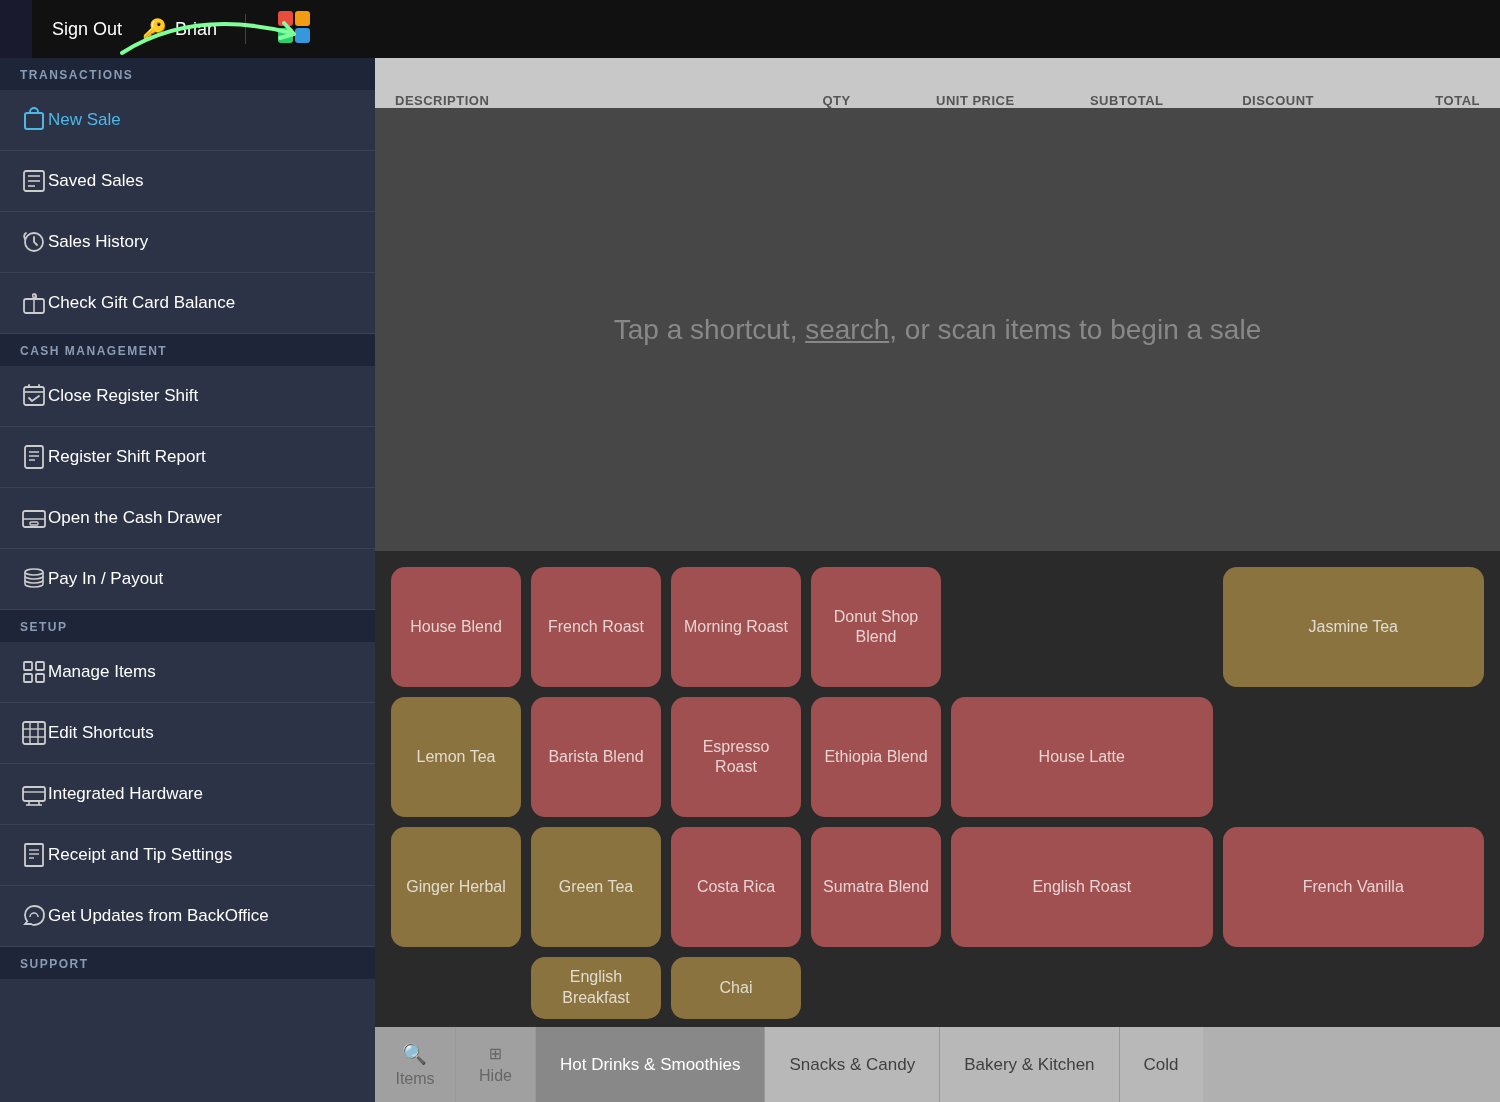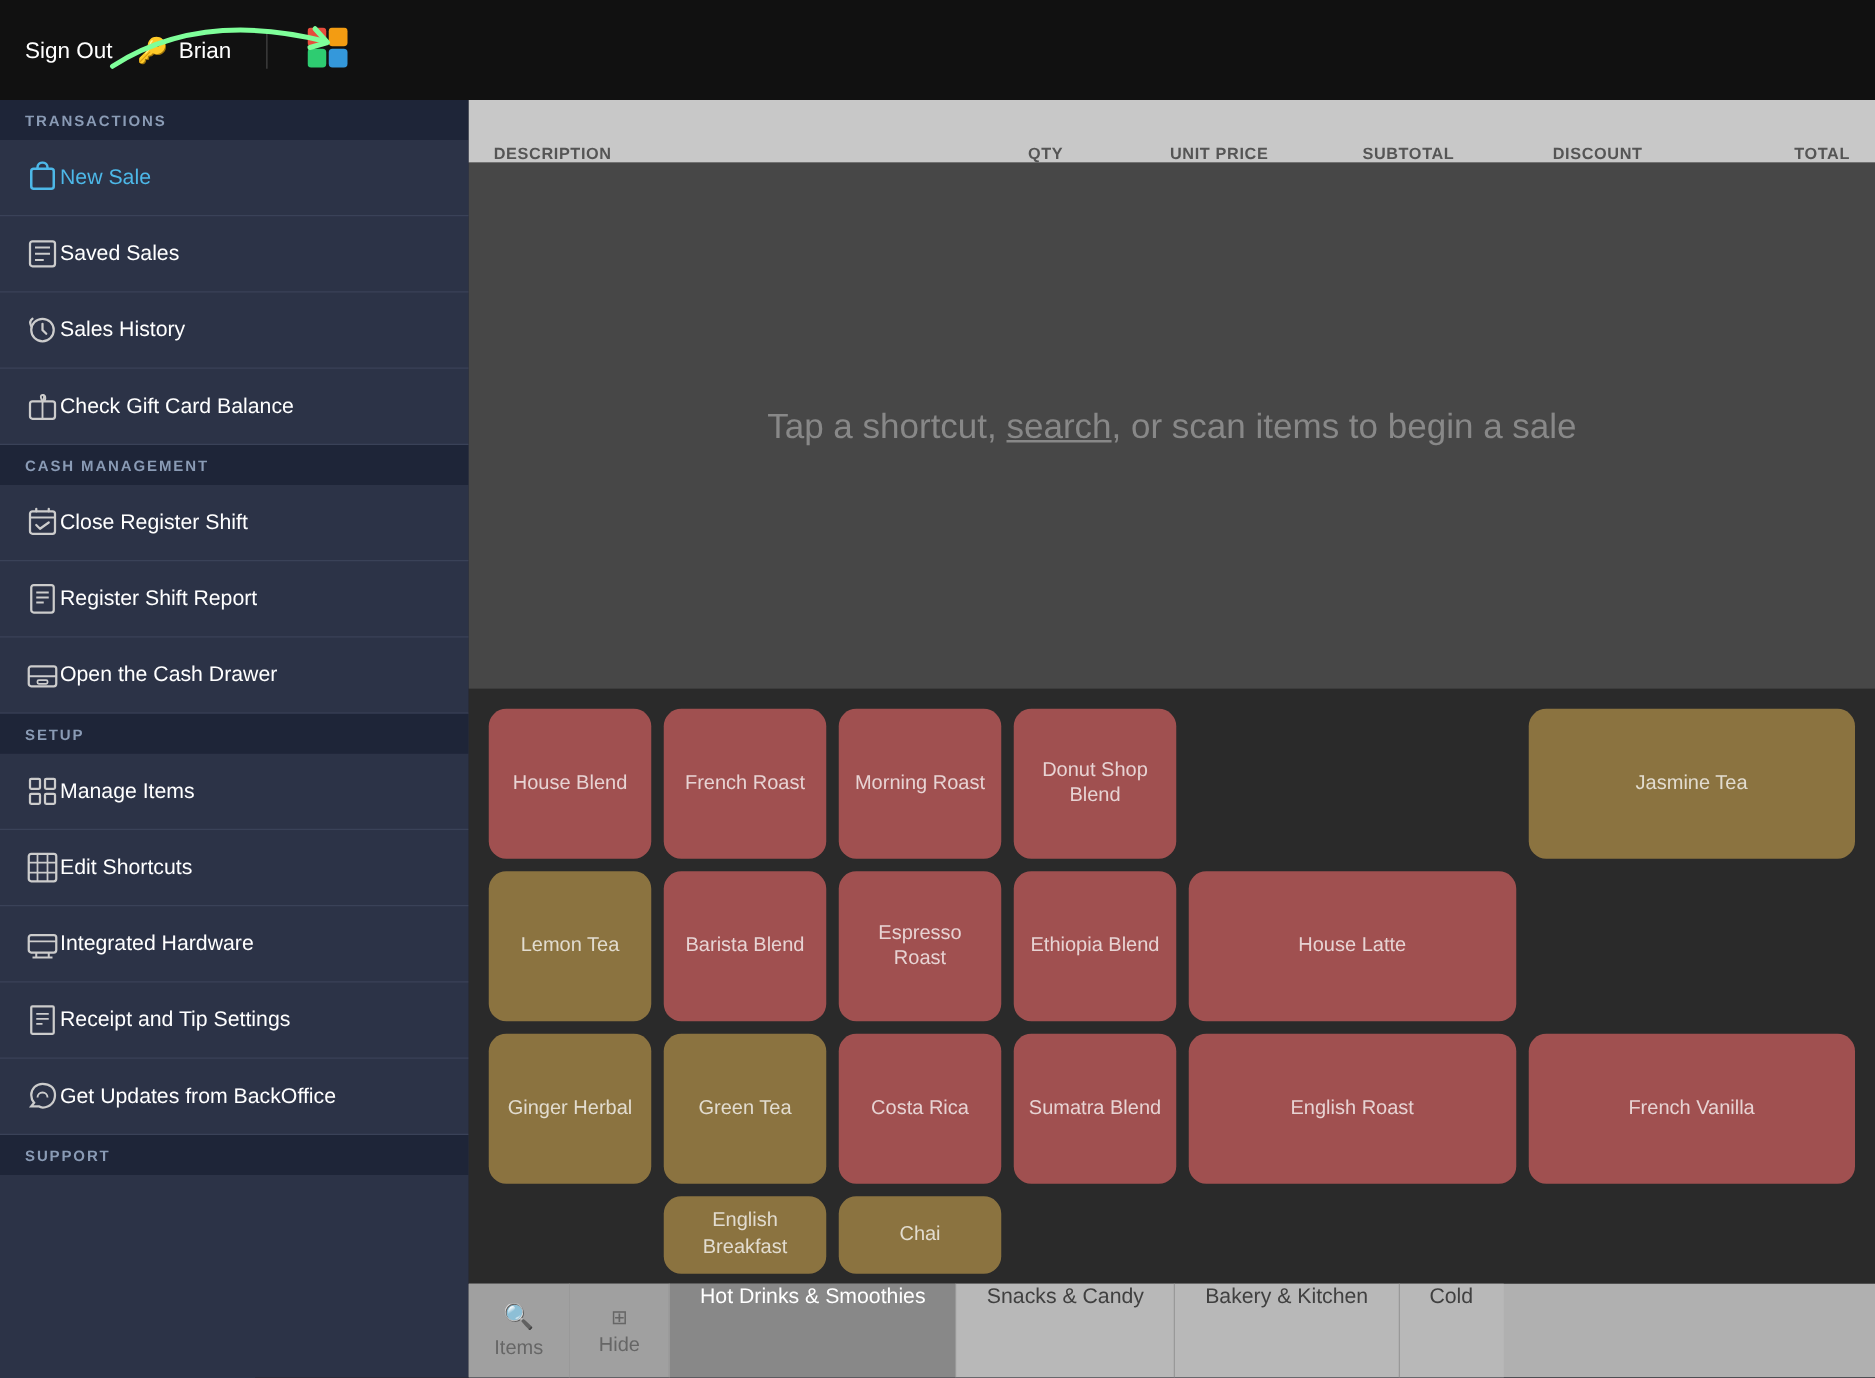--- a/index.html
+++ b/index.html
@@ -1,26 +1,27 @@
 <!DOCTYPE html>
 <html><head>
   <meta charset="utf-8">
   <style>
     * { box-sizing: border-box; margin: 0; padding: 0; }
     body { width: 1500px; height: 1102px; overflow: hidden; font-family: -apple-system, BlinkMacSystemFont, 'Segoe UI', sans-serif; background: #1a1a2e; display: flex; flex-direction: column; }
 
     
     .top-bar {
       background: #111111;
-      height: 80px;
+      height: 58px;
       display: flex;
       align-items: center;
       padding: 0 20px;
       flex-shrink: 0;
       gap: 20px;
+      margin-left: 32px;
     }
     .top-bar-sign-out {
       color: #fff;
       font-size: 18px;
       font-weight: 500;
       cursor: pointer;
     }
     .top-bar-user {
       display: flex;
       align-items: center;
@@ -199,20 +200,21 @@
       font-size: 20px;
       color: #666;
     }
     .bottom-tab-icon-label {
       font-size: 16px;
       color: #666;
     }
     .bottom-tab {
       height: 75px;
       display: flex;
+      align-items: center;
       justify-content: center;
       padding: 0 24px;
       font-size: 17px;
       font-weight: 500;
       cursor: pointer;
       border-right: 1px solid #999;
     }
     .bottom-tab.active {
       background: #888;
       color: #fff;
@@ -331,20 +333,31 @@
     <div class="sidebar-item">
       <span class="sidebar-icon">
         <svg width="26" height="26" viewBox="0 0 26 26" fill="none">
             <rect x="2" y="6" width="22" height="16" rx="2" stroke="#ccc" stroke-width="1.8"></rect>
             <line x1="2" y1="14" x2="24" y2="14" stroke="#ccc" stroke-width="1.5"></line>
             <rect x="9" y="17" width="8" height="3" rx="1" stroke="#ccc" stroke-width="1.4"></rect>
           </svg>
       </span>
       <span>Open the Cash Drawer</span>
     </div>
+    <div class="sidebar-item">
+      <span class="sidebar-icon">
+        <svg width="26" height="26" viewBox="0 0 26 26" fill="none">
+            <ellipse cx="13" cy="6" rx="9" ry="3" stroke="#ccc" stroke-width="1.6"></ellipse>
+            <path d="M4 6v4c0 1.66 4.03 3 9 3s9-1.34 9-3V6" stroke="#ccc" stroke-width="1.6"></path>
+            <path d="M4 10v4c0 1.66 4.03 3 9 3s9-1.34 9-3v-4" stroke="#ccc" stroke-width="1.6"></path>
+            <path d="M4 14v4c0 1.66 4.03 3 9 3s9-1.34 9-3v-4" stroke="#ccc" stroke-width="1.6"></path>
+          </svg>
+      </span>
+      <span>Pay In / Payout</span>
+    </div>
 
     <div class="sidebar-section-header">SETUP</div>
     <div class="sidebar-item">
       <span class="sidebar-icon">
         <svg width="26" height="26" viewBox="0 0 26 26" fill="none">
             <rect x="3" y="3" width="8" height="8" rx="1" stroke="#ccc" stroke-width="1.8"></rect>
             <rect x="15" y="3" width="8" height="8" rx="1" stroke="#ccc" stroke-width="1.8"></rect>
             <rect x="3" y="15" width="8" height="8" rx="1" stroke="#ccc" stroke-width="1.8"></rect>
             <rect x="15" y="15" width="8" height="8" rx="1" stroke="#ccc" stroke-width="1.8"></rect>
           </svg>

